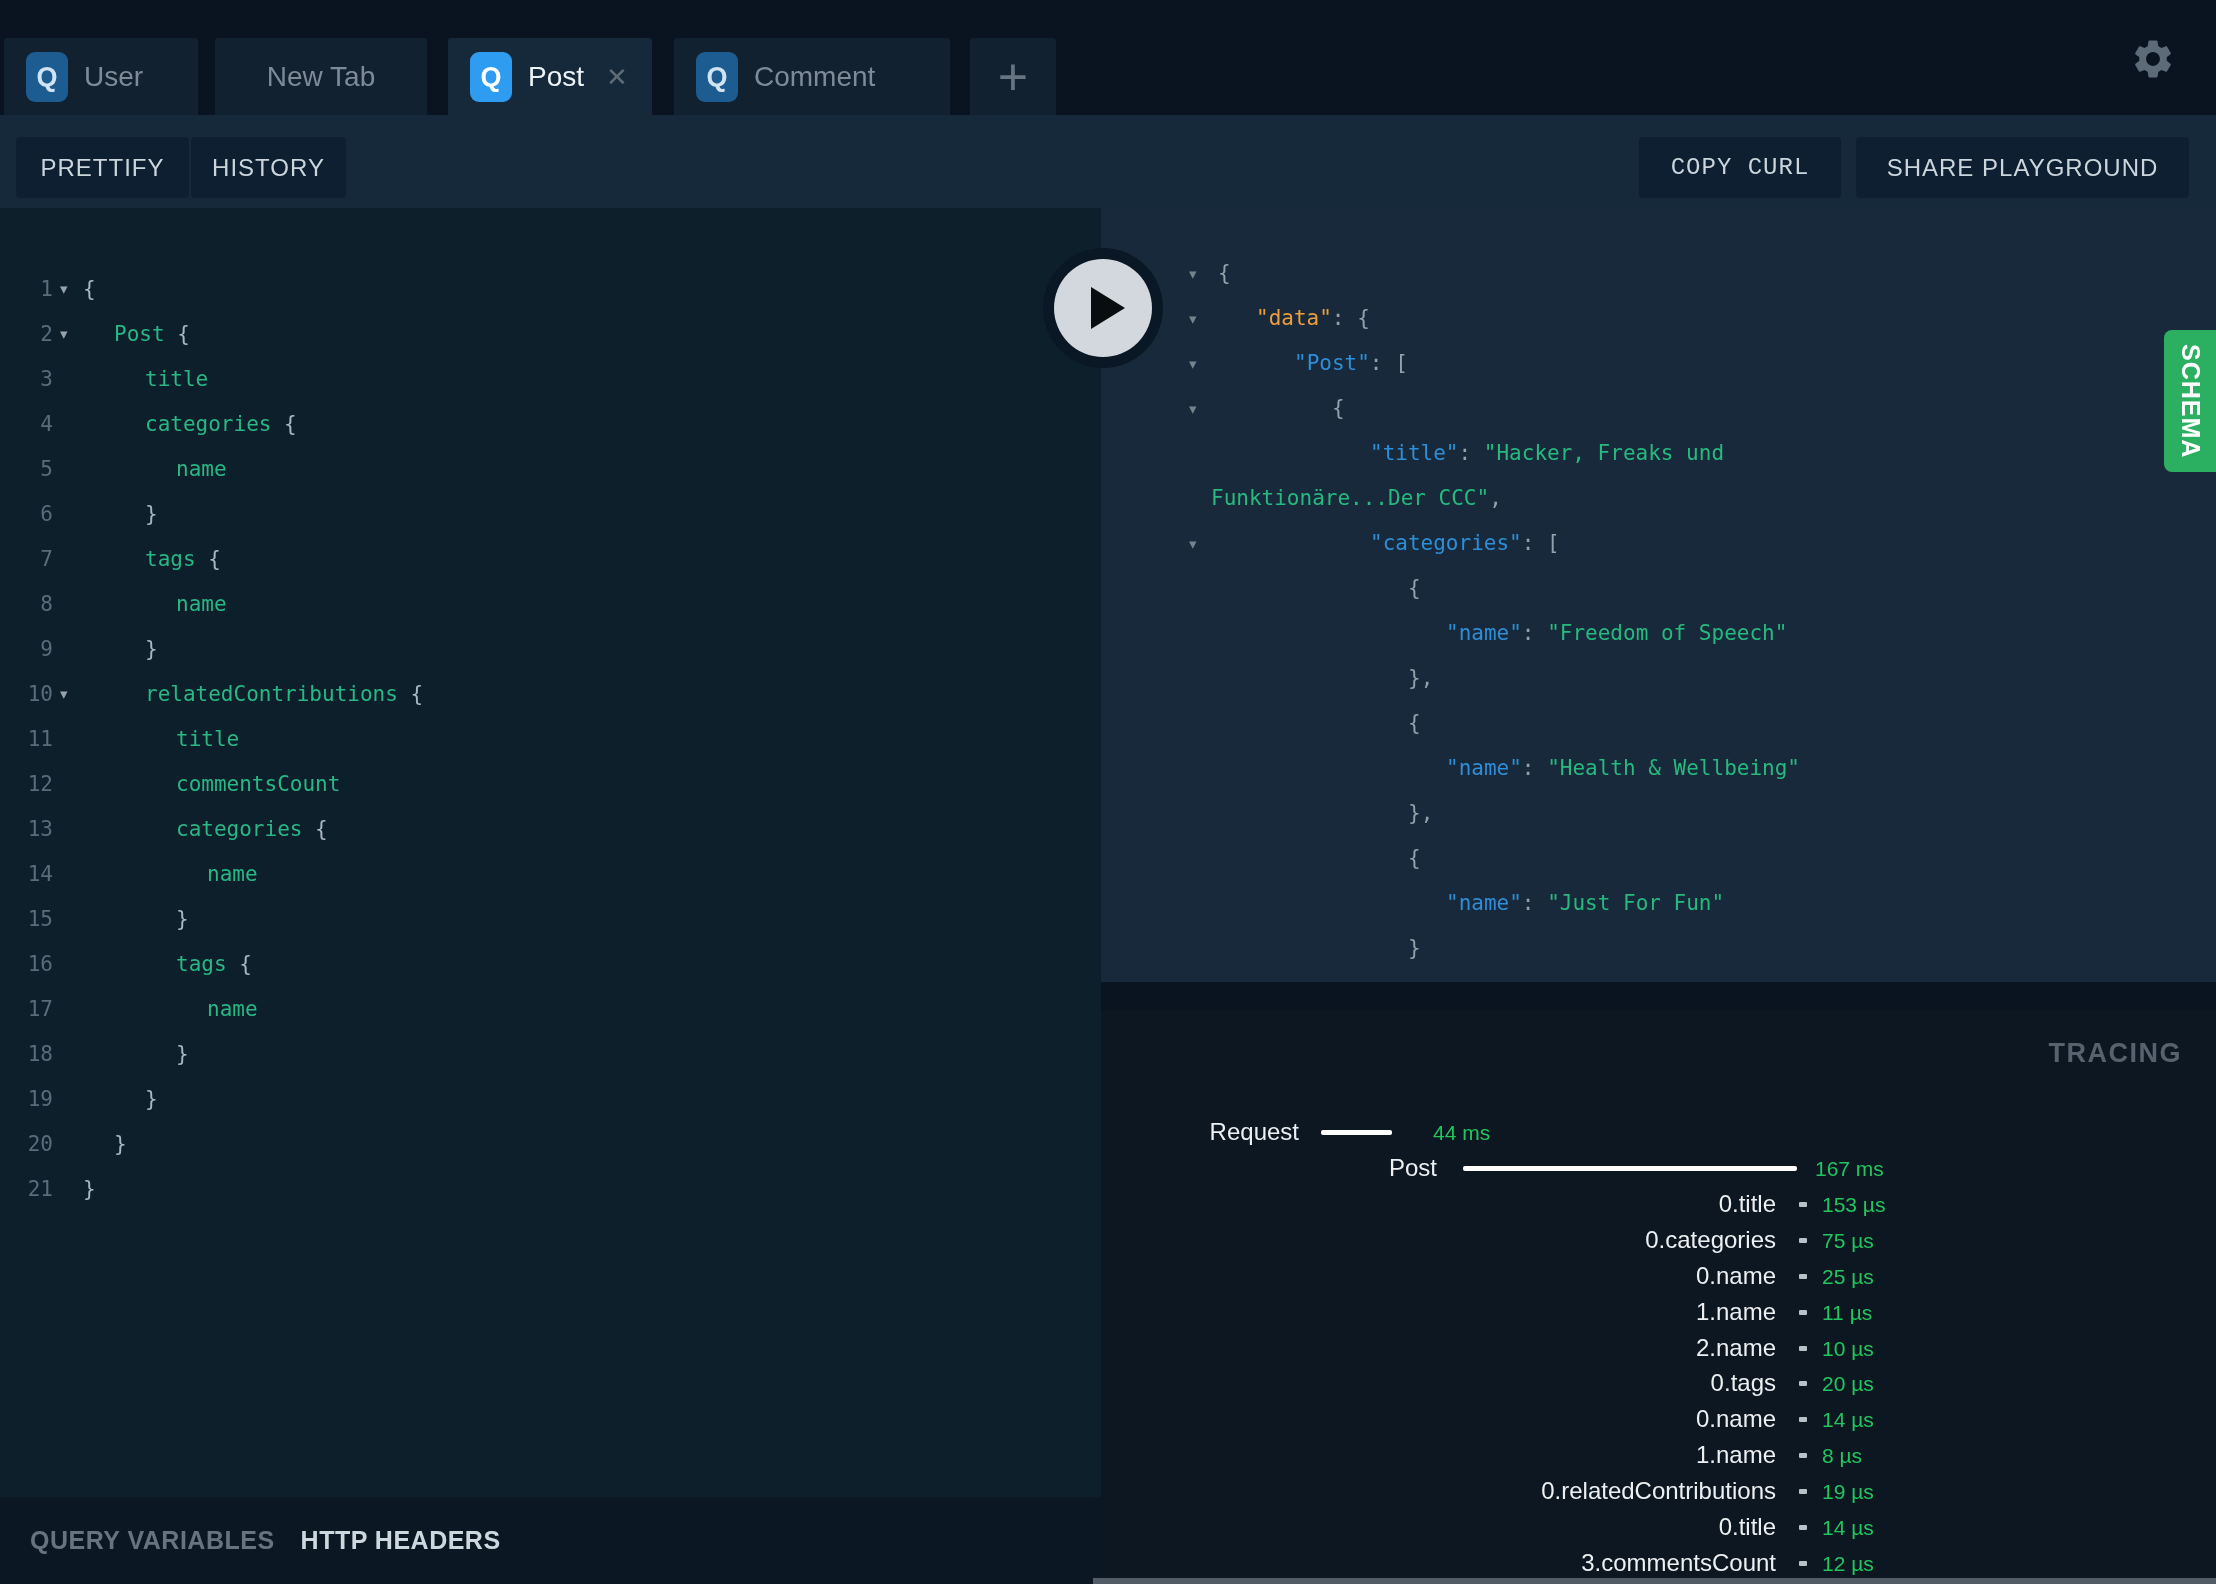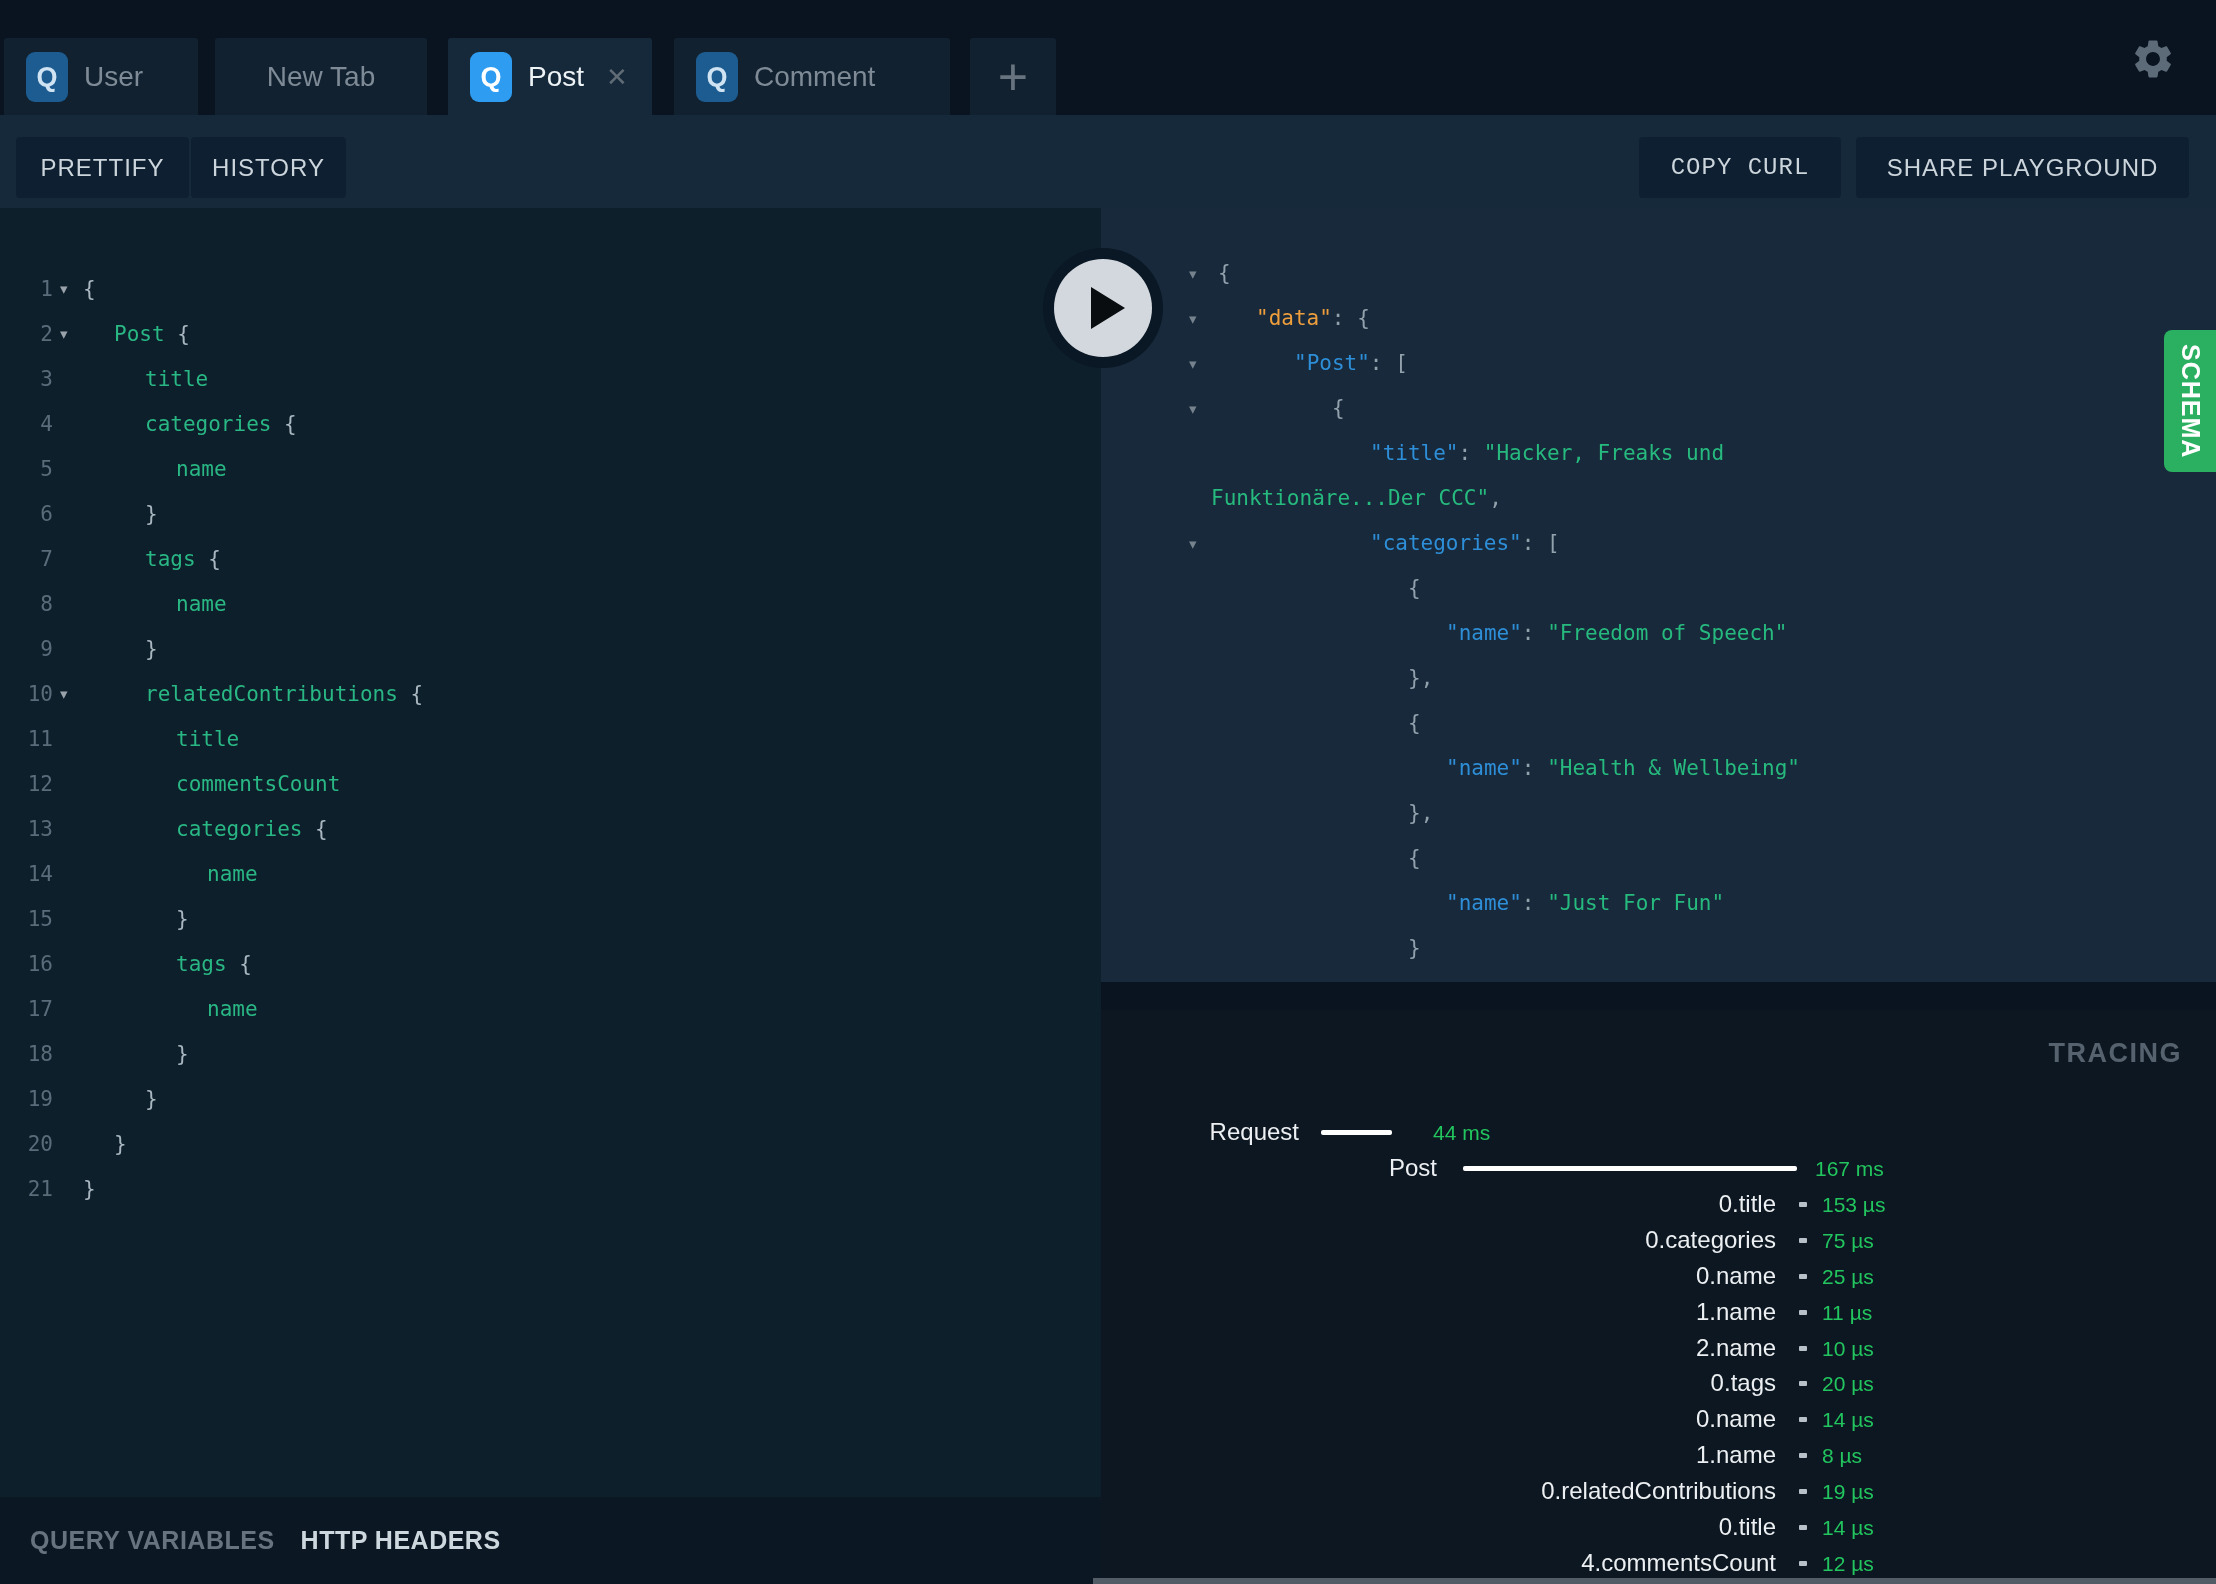--- a/index.html
+++ b/index.html
@@ -355,21 +355,21 @@
           <span class="tlab" style="left: 675px;">0.relatedContributions</span>
           <span class="tdash" style="left: 698px;"></span>
           <span class="tval" style="left: 721px;">19 µs</span>
         </div>
         <div class="trow" style="top: 502px; left: 0px; width: 100%;">
           <span class="tlab" style="left: 675px;">0.title</span>
           <span class="tdash" style="left: 698px;"></span>
           <span class="tval" style="left: 721px;">14 µs</span>
         </div>
         <div class="trow" style="top: 538px; left: 0px; width: 100%;">
-          <span class="tlab" style="left: 675px;">4.commentsCount</span>
+          <span class="tlab" style="left: 675px;">3.commentsCount</span>
           <span class="tdash" style="left: 698px;"></span>
           <span class="tval" style="left: 721px;">12 µs</span>
         </div>
         <div class="trow" style="top: 574px; left: 0px; width: 100%;">
           <span class="tlab" style="left: 675px;">0.categories</span>
           <span class="tdash" style="left: 698px;"></span>
           <span class="tval" style="left: 721px;">13 µs</span>
         </div>
       </div>
   </div>

